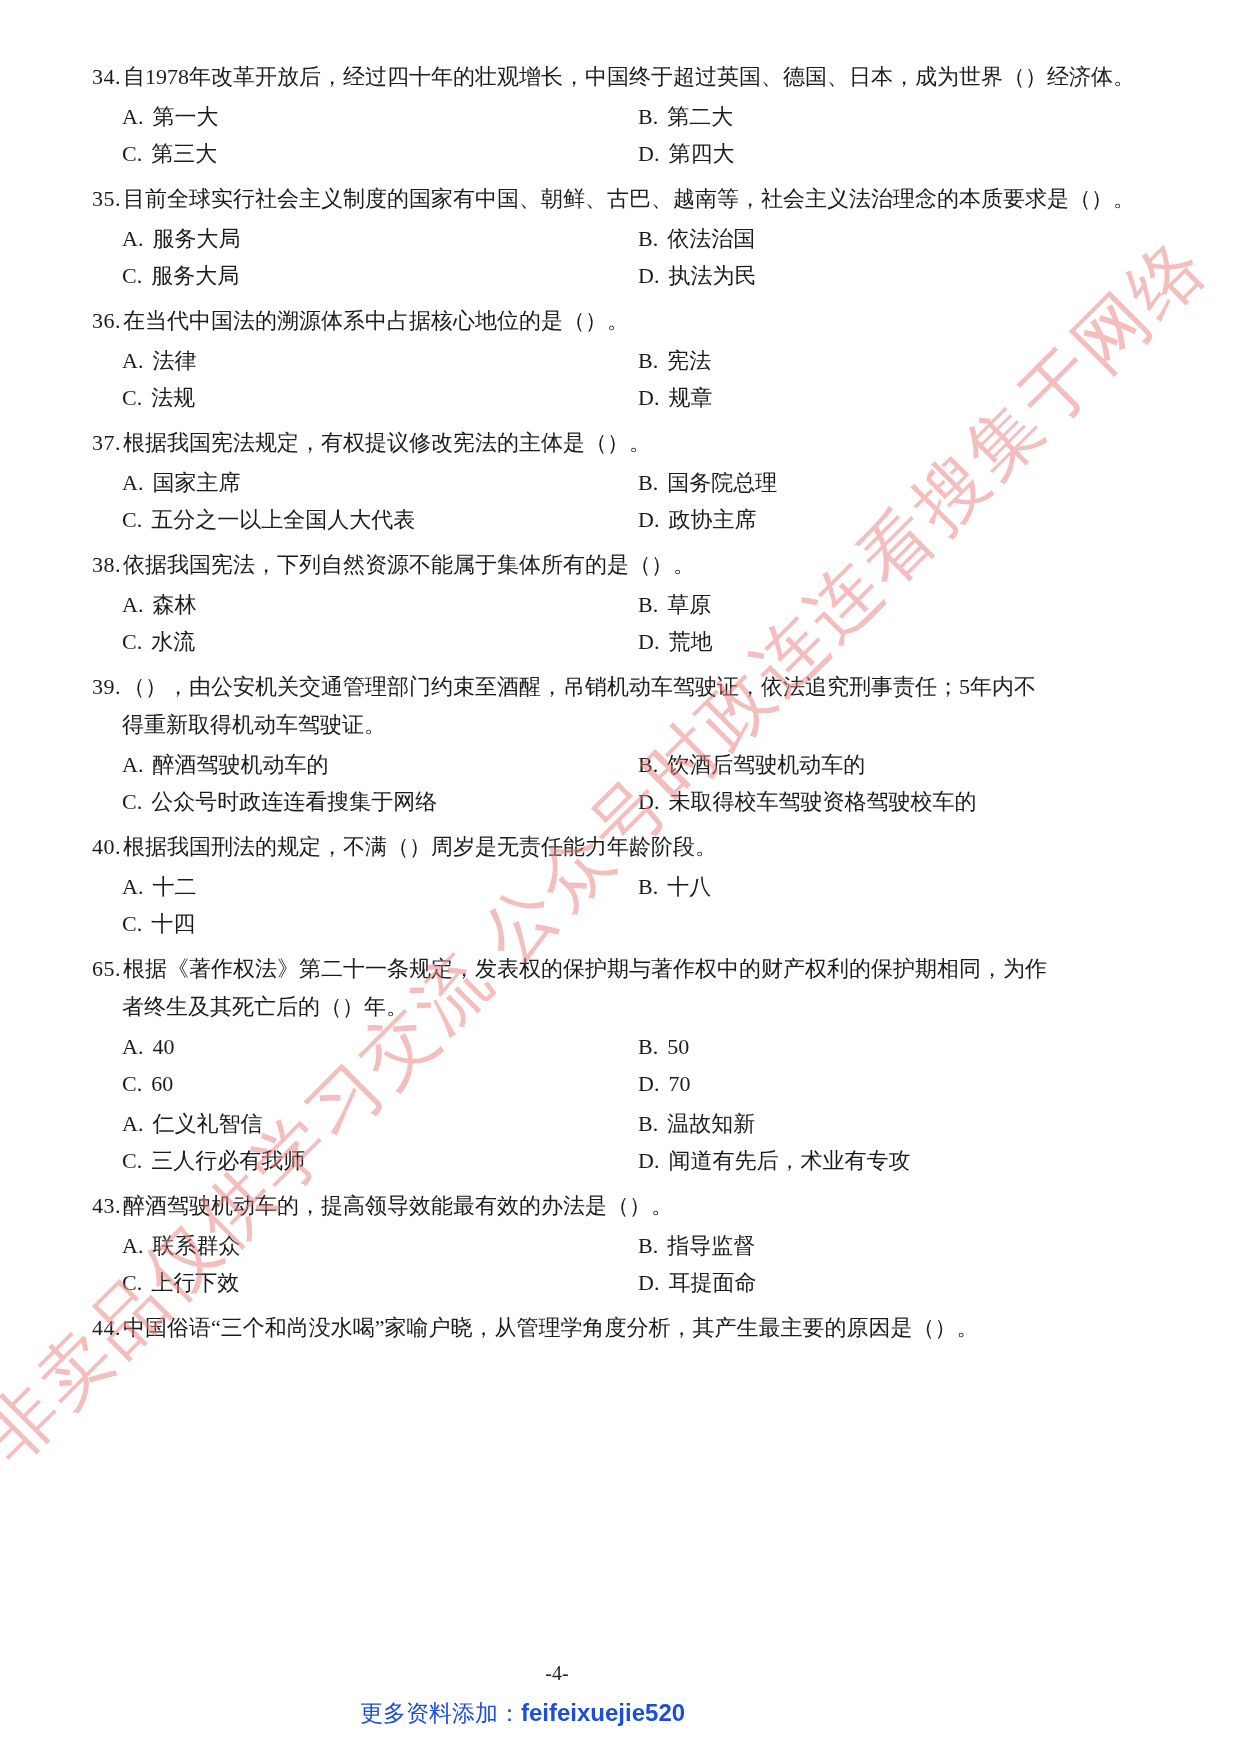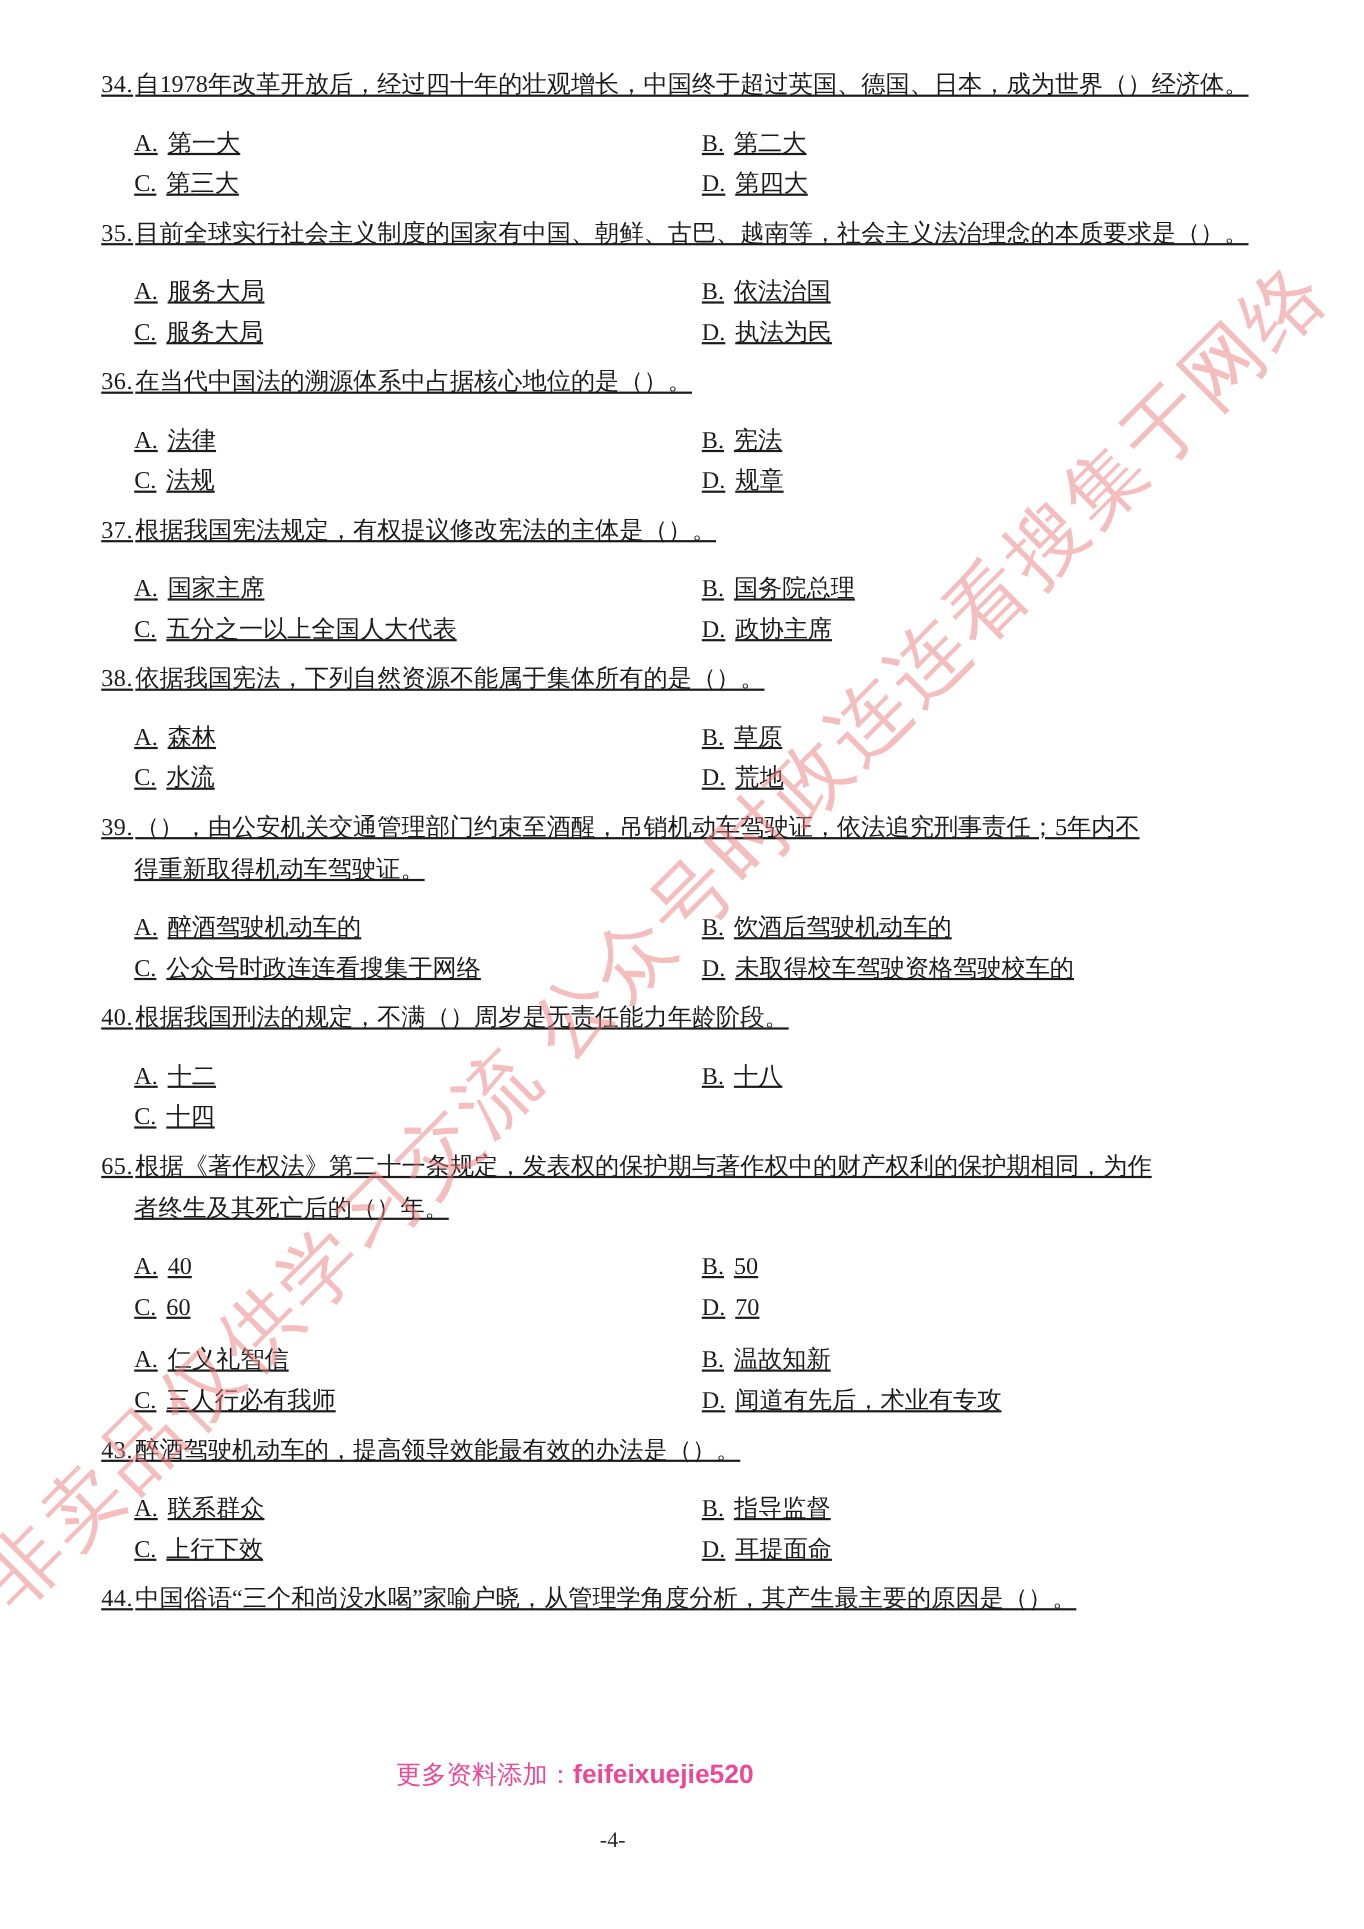--- a/index.html
+++ b/index.html
@@ -7,34 +7,34 @@
     position:relative;
     width:1240px; height:1754px;
     margin:0 auto;
     background:#ffffff;
     overflow:hidden;
     font-family:"Liberation Serif","DejaVu Serif",serif;
     color:#1b1b1b;
   }
   .content {
     position:absolute;
-    left:92px; top:58px; right:98px;text-decoration:underline;
+    left:92px; top:58px; right:98px;
   }
   .question { margin-bottom:12px; }
   .stem {
     margin:0;
     font-size:22px;
     line-height:38px;
     padding-left:30px;
     text-indent:-30px;
   }
   .qnum { margin-right:2px; letter-spacing:0.5px; }
   .qtext { white-space:pre-wrap; }
   .options {
-    margin-top:20px;
+    margin-top:7px;
     padding-left:30px;
     display:grid;
     grid-template-columns:516px 1fr;
     row-gap:9px;
     font-size:22px;
     line-height:28px;
   }
   .opt-label { margin-right:9px; }
   .watermark {
     position:absolute;
@@ -50,23 +50,23 @@
   }
   .page-number {
     position:absolute;
     top:1662px; left:0; width:1114px;
     text-align:center;
     font-size:20px;
     color:#2a2a2a;
   }
   .footer-line {
     position:absolute;
-    top:1598px; left:360px;
+    top:1698px; left:360px;
     font-size:23px;
-    color:#ec4899;
+    color:#1d4ed8;
   }
   .footer-account {
     font-family:"Liberation Sans","DejaVu Sans",sans-serif;
     font-weight:bold;
     font-size:24px;
   }
 </style>
 </head>
 <body>
 

